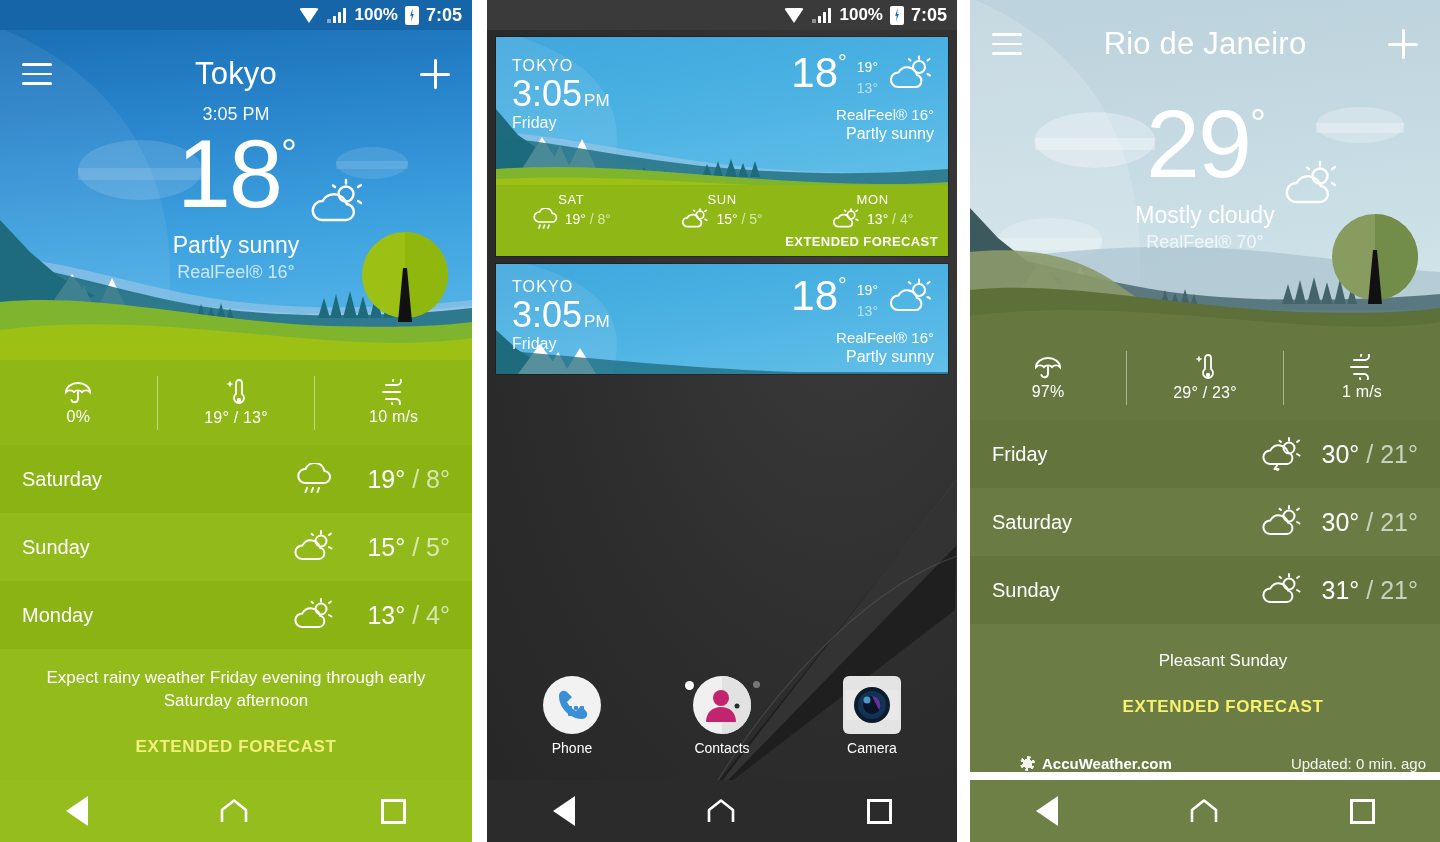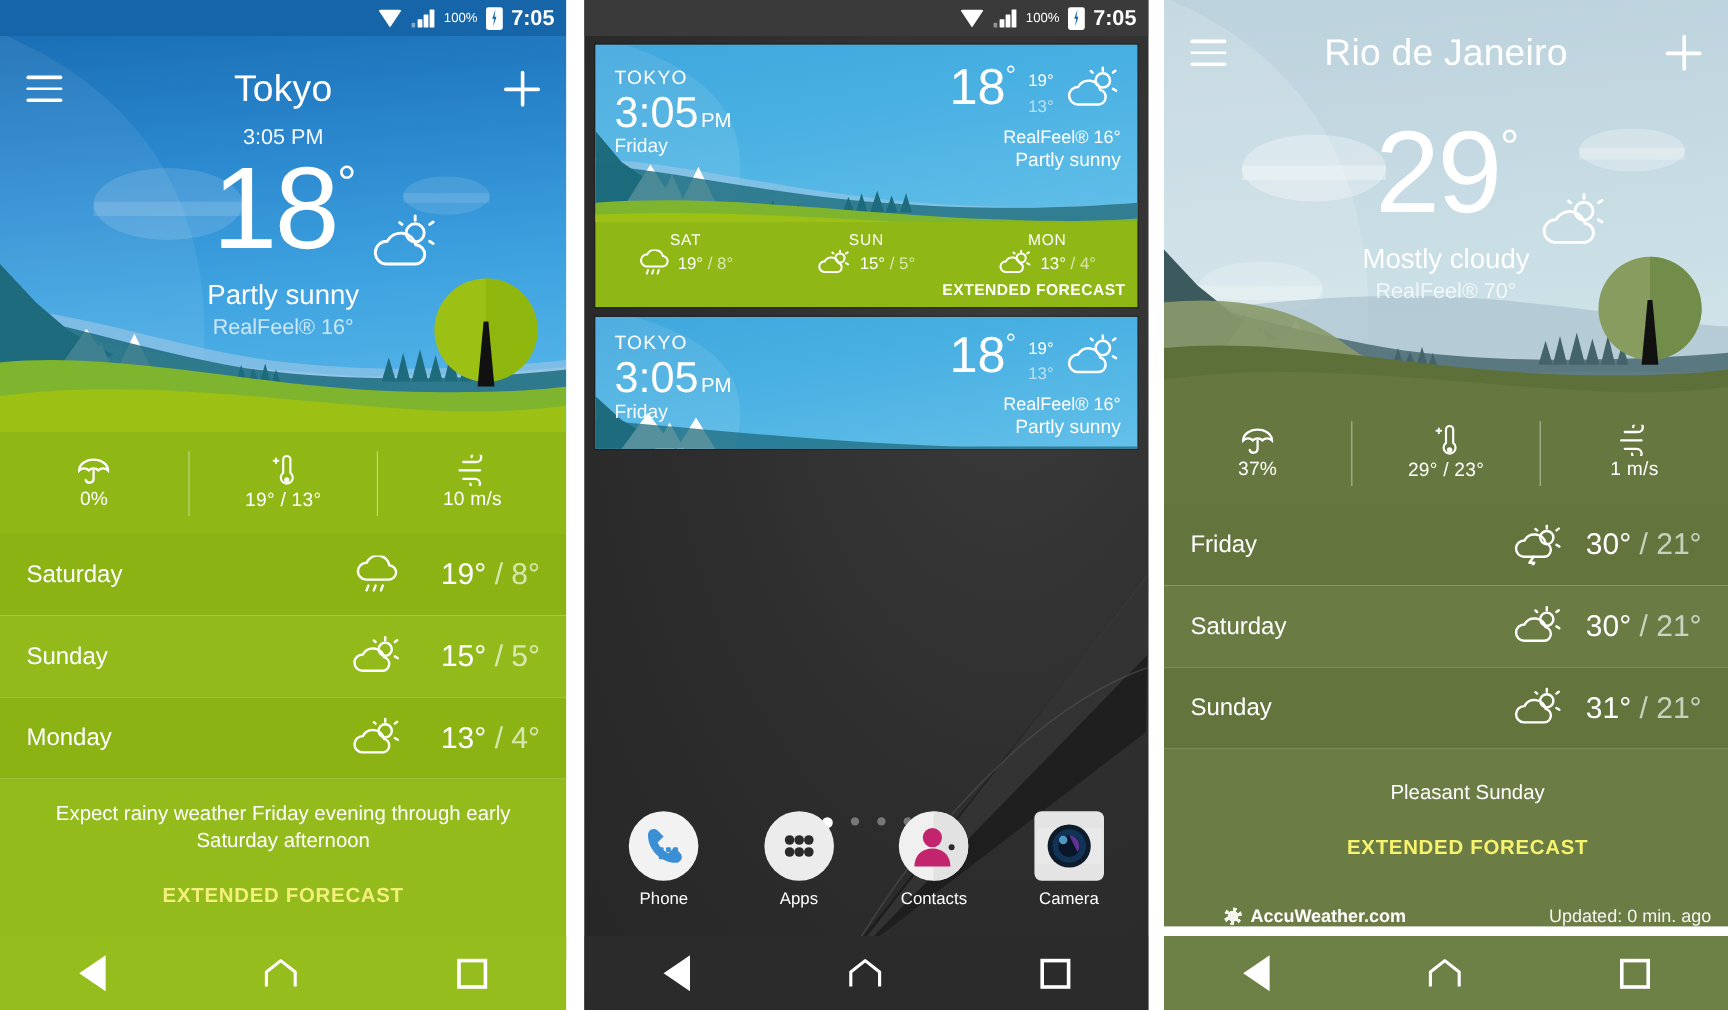--- a/index.html
+++ b/index.html
@@ -48,21 +48,21 @@
   .lte-tag { position: absolute; right: 15px; bottom: 13px; font-size: 9.5px; font-weight: bold; letter-spacing: .2px; }
   .batt-charging { width: 14px; height: 19px; background: #fff; border-radius: 2px; position: relative; }
   .batt-charging::after {
     content: ""; position: absolute; left: 4px; top: 2.5px;
     width: 6px; height: 14px; background: #1565a8;
     clip-path: polygon(65% 0, 20% 55%, 48% 55%, 32% 100%, 80% 42%, 52% 42%);
   }
   .batt-plain { width: 13px; height: 19px; background: #fff; border-radius: 2px; opacity: .95; }
   .batt-plain::before { content:""; display:block; width:6px; height:2px; background:#fff; margin:-3px auto 0; border-radius:1px 1px 0 0;}
   .sb-time { font-size: 18px; font-weight: bold; }
-  .sb-pct { font-size: 11px; font-weight: normal; }
+  .sb-pct { font-size: 17px; font-weight: bold; }
 
   
   .sky { position: relative; width: 100%; height: 330px; overflow: hidden; }
   .sky-tokyo { background: linear-gradient(175deg, #1a6fb5 0%, #2a87ce 30%, #3fa3e0 62%, #5bbbea 100%); }
   .sky-rio   { background: linear-gradient(175deg, #bcd2dc 0%, #c3d8e1 32%, #cbe0e6 66%, #d6e8ec 100%); }
   .sky-svg { position: absolute; inset: 0; width: 100%; height: 100%; }
 
   .app-header {
     position: absolute; top: 20px; left: 0; right: 0; height: 48px;
     display: flex; align-items: center; padding: 0 22px; z-index: 20;
@@ -522,33 +522,20 @@
                 <rect x="37" y="30" width="4" height="4" rx="1"></rect>
               <rect x="25" y="36" width="4" height="4" rx="1"></rect>
                 <rect x="31" y="36" width="4" height="4" rx="1"></rect>
                 <rect x="37" y="36" width="4" height="4" rx="1"></rect>
             </g>
           </svg>
         </div>
         <span class="dock-label">Phone</span>
       </div>
       <div class="dock-item">
-        <div class="dock-ic" style="background:#ececec;">
-          <svg width="58" height="58" viewBox="0 0 58 58" fill="#2a2a2a">
-            <circle cx="21" cy="24" r="4"></circle>
-              <circle cx="29" cy="24" r="4"></circle>
-              <circle cx="37" cy="24" r="4"></circle>
-            <circle cx="21" cy="34" r="4"></circle>
-              <circle cx="29" cy="34" r="4"></circle>
-              <circle cx="37" cy="34" r="4"></circle>
-          </svg>
-        </div>
-        <span class="dock-label">Apps</span>
-      </div>
-      <div class="dock-item">
         <div class="dock-ic" style="background:#f0f0f0;">
           <svg width="58" height="58" viewBox="0 0 58 58">
             <rect x="29" y="0" width="29" height="58" fill="#e2e2e2"></rect>
             <circle cx="28" cy="22" r="8" fill="#c2256e"></circle>
             <path d="M13,46 c0,-10 7,-15 15,-15 c8,0 15,5 15,15 Z" fill="#c2256e"></path>
             <circle cx="44" cy="30" r="2.5" fill="#2a2a2a"></circle>
           </svg>
         </div>
         <span class="dock-label">Contacts</span>
       </div>
@@ -644,21 +631,21 @@
         </svg>
       </div>
     </div>
 
     <div class="details d-rio" style="margin-top:-25px;">
       <div class="detail-cell">
         <svg width="30" height="26" viewBox="0 0 30 26" fill="none" stroke="#fff" stroke-width="1.9" stroke-linecap="round">
           <path d="M3,13 a12,9 0 0,1 24,0 a5,4 0 0,0 -8,0 a5,4 0 0,0 -8,0 a5,4 0 0,0 -8,0 Z"></path>
           <path d="M15,13 v7 a3.4,3.4 0 0,1 -6.6,1"></path>
         </svg>
-        <span class="detail-val">37%</span>
+        <span class="detail-val">97%</span>
       </div>
       <div class="detail-sep"></div>
       <div class="detail-cell">
         <svg width="24" height="28" viewBox="0 0 24 28" fill="none" stroke="#fff" stroke-width="1.8" stroke-linecap="round">
           <path d="M12,5 a3,3 0 0,1 6,0 v11 a5,5 0 1,1 -6,0 Z"></path>
           <circle cx="15" cy="22" r="2.2" fill="#fff" stroke="none"></circle>
           <path d="M6,4 v4 M4,6 h4" stroke-width="1.6"></path>
         </svg>
         <span class="detail-val">29° / 23°</span>
       </div>

